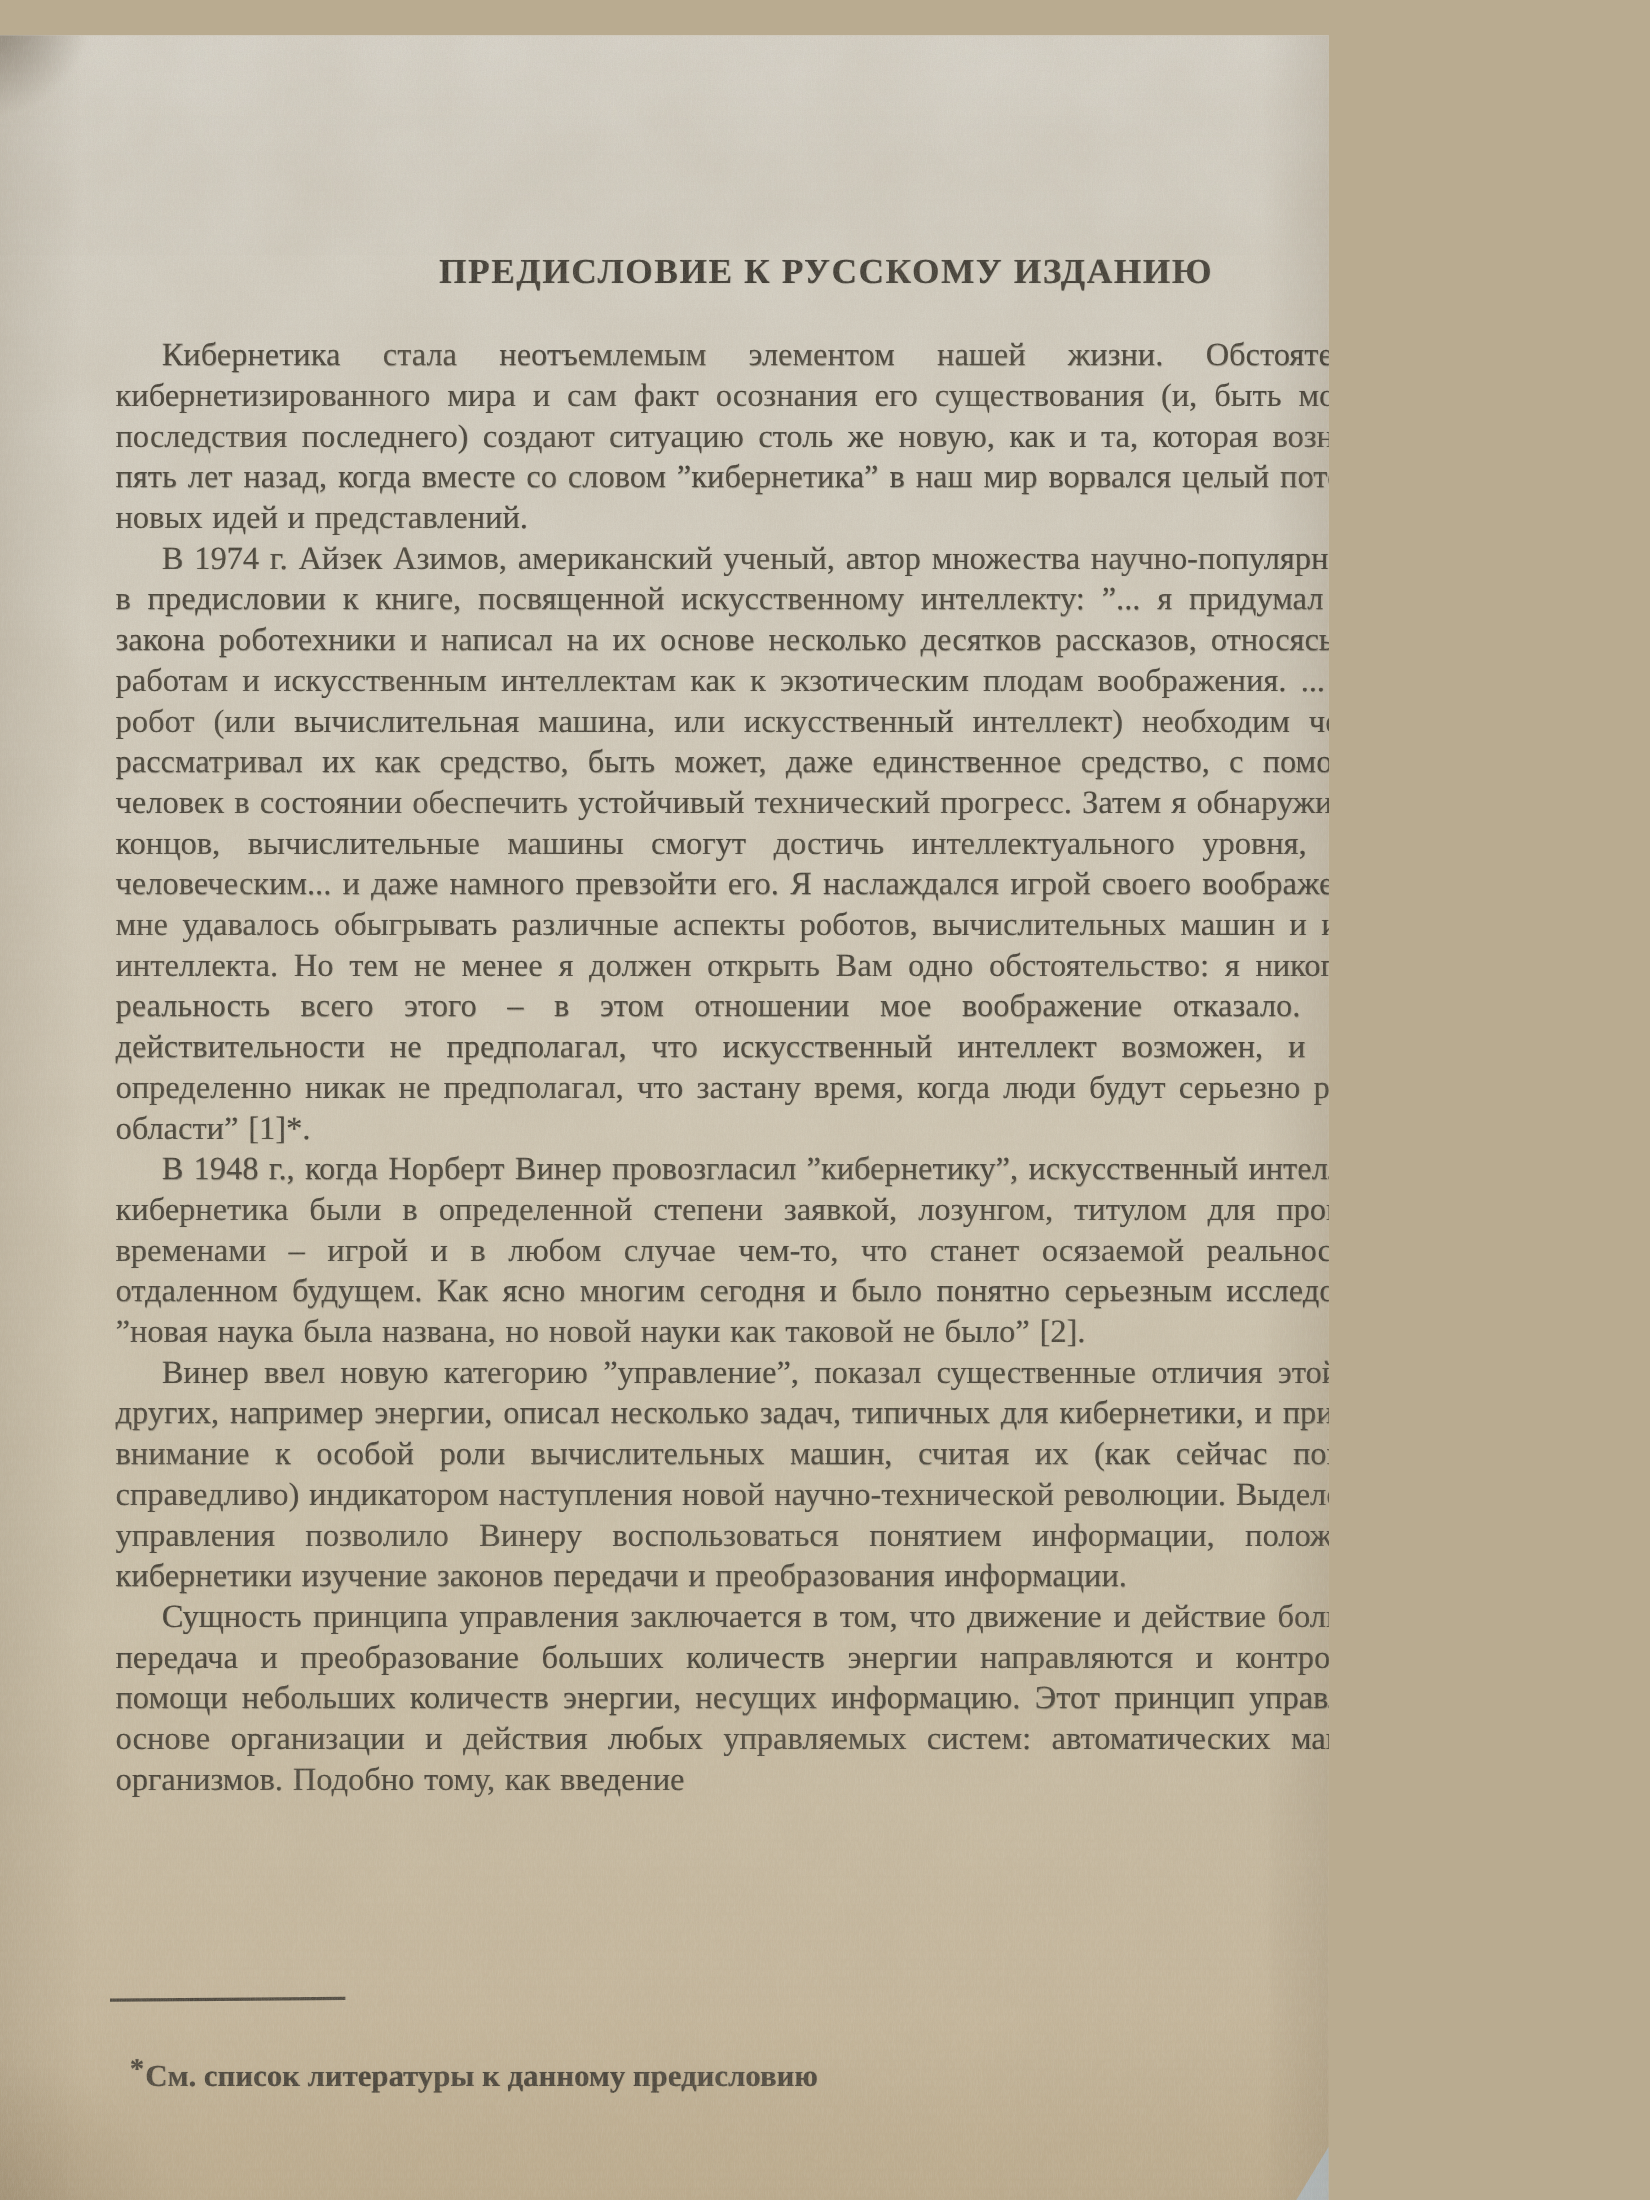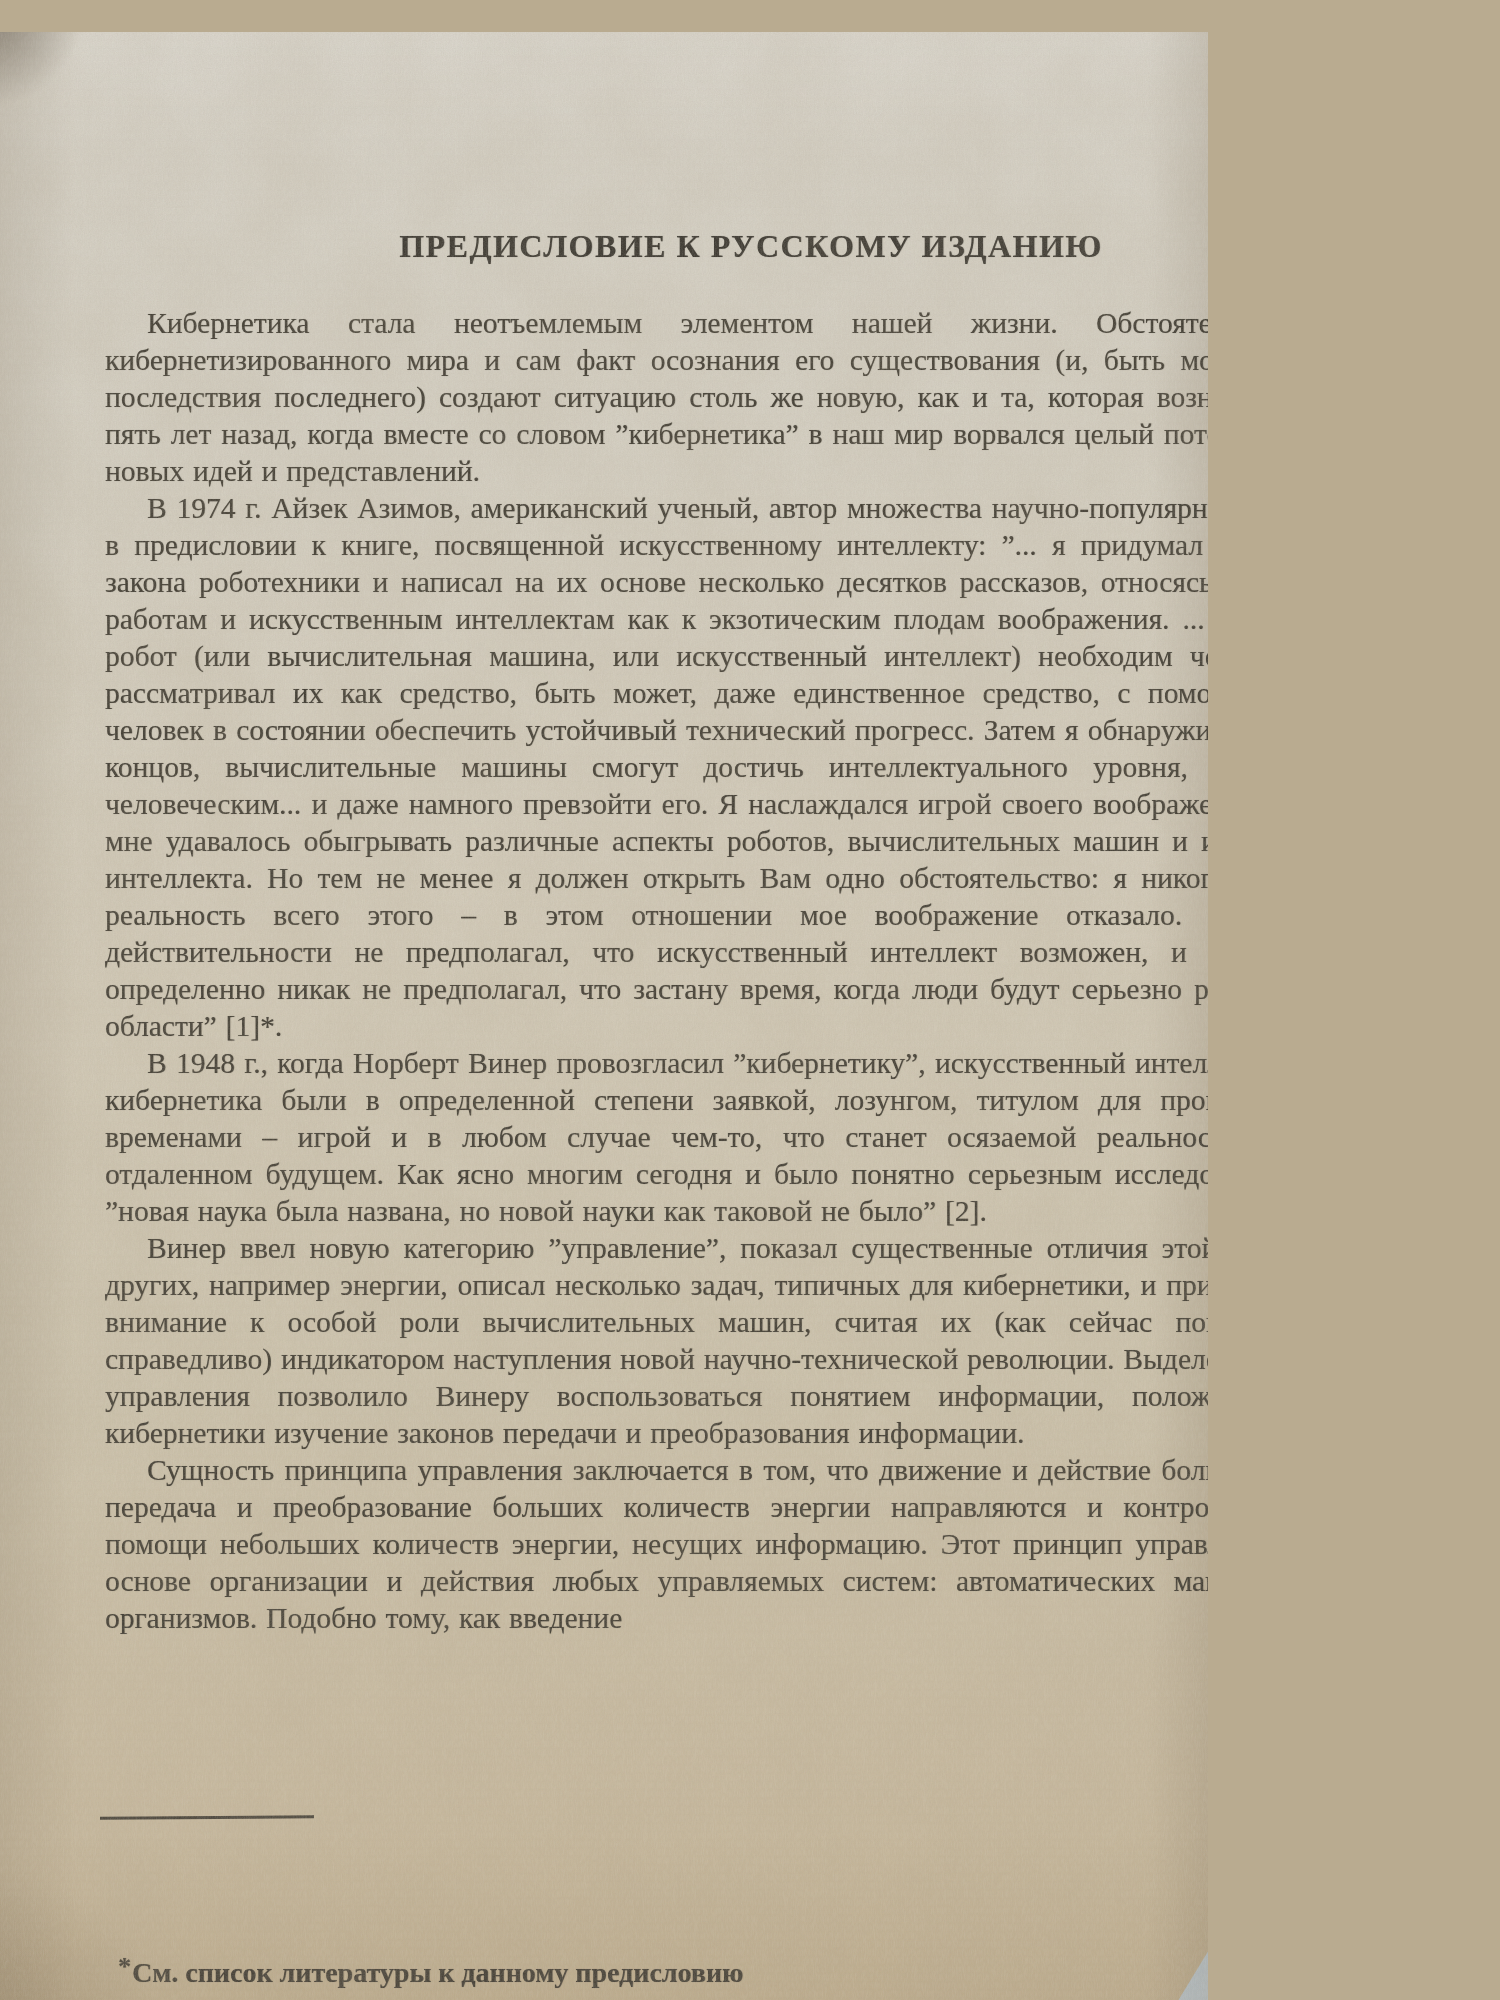--- a/index.html
+++ b/index.html
@@ -85,21 +85,21 @@
     left: 100px;
     top: 1784px;
     width: 214px;
     height: 3px;
     background: #3f3a31;
     transform: rotate(-0.4deg);
   }
   .footnote {
     position: absolute;
     left: 118px;
-    top: 1920px;
+    top: 1834px;
     font-size: 28px;
     font-weight: 700;
     color: #3a352c;
     text-shadow: 0.4px 0.4px 0.8px rgba(52,47,38,0.5);
   }
   .fn-marker {
     display: inline-block;
     vertical-align: 7px;
     font-size: 26px;
     margin-right: 1px;

